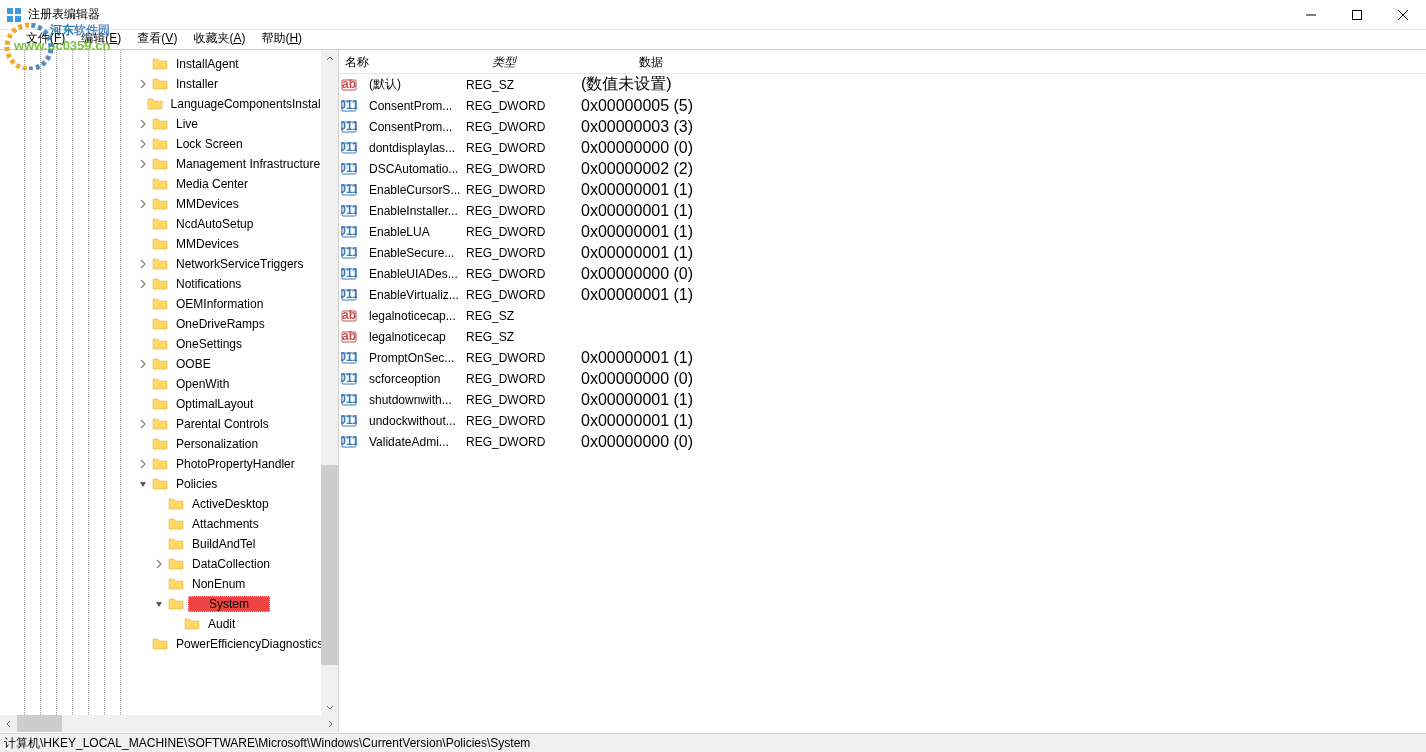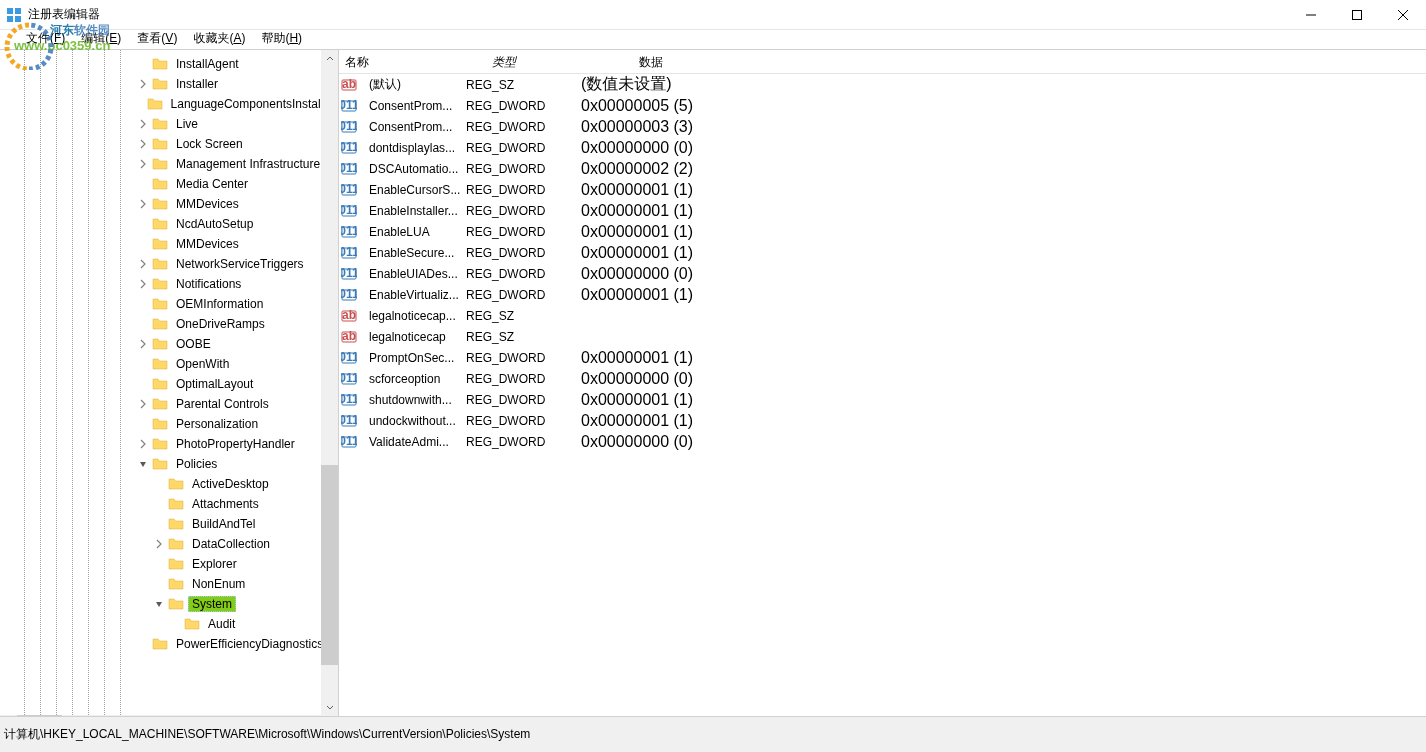--- a/index.html
+++ b/index.html
@@ -19,21 +19,21 @@
 .main { display: flex; height: 682px; position: relative; justify-content: center; }
 
 .tree-pane { width: 339px; height: 100%; overflow: hidden; position: relative; border-right: 1px solid #d0d0d0; }
 .tree-content { padding-top: 4px; position: relative; height: 665px; overflow: hidden; }
 .tree-row { display: flex; align-items: center; height: 20px; padding-left: 0; white-space: nowrap; cursor: pointer; }
 .expander { width: 14px; height: 14px; display: inline-flex; align-items: center; justify-content: center; margin-right: 2px; }
 .expander svg { width: 10px; height: 10px; }
 .folder-icon { width: 16px; height: 16px; margin-right: 4px; flex-shrink: 0; }
 .folder-icon svg { width: 16px; height: 16px; }
 .tree-label { font-size: 12px; padding: 1px 4px; }
-.tree-label.selected { background: #84cc16; border: 1px dotted #99d1ff; padding: 0 3px; }
+.tree-label.selected { background: #ef4444; border: 1px dotted #99d1ff; padding: 0 20px; }
 
 .tree-hscroll { position: absolute; bottom: 0; left: 0; right: 0; height: 17px; background: #f0f0f0; display: flex; align-items: center; }
 .tree-vscroll { position: absolute; right: 0; top: 0; bottom: 17px; width: 17px; background: #f0f0f0; }
 .scroll-btn { width: 17px; height: 17px; display: flex; align-items: center; justify-content: center; background: #f0f0f0; }
 .scroll-track { flex: 1; background: #f0f0f0; position: relative; height: 17px; }
 .scroll-thumb-h { position: absolute; height: 17px; background: #cdcdcd; left: 0; width: 45px; }
 .scroll-thumb-v { position: absolute; width: 17px; background: #cdcdcd; top: 415px; height: 200px; right: 0; }
 
 .values-pane { flex: 1; height: 100%; display: flex; flex-direction: column; }
 .values-header { display: flex; height: 24px; border-bottom: 1px solid #e5e5e5; gap: 32px; }
@@ -43,21 +43,21 @@
 .col-data { flex: 1; }
 
 .values-list { flex: 1; overflow: auto; }
 .value-row { display: flex; height: 21px; align-items: center; padding-left: 2px; }
 .value-icon { width: 24px; height: 16px; margin-right: 4px; flex-shrink: 0; }
 .value-icon svg { width: 16px; height: 16px; }
 .cell-name { width: 93px; overflow: hidden; text-overflow: ellipsis; white-space: nowrap; font-size: 12px; }
 .cell-type { width: 115px; font-size: 12px; padding-left: 4px; }
 .cell-data { flex: 1; font-size: 16px; padding-left: 4px; }
 
-.statusbar { position: absolute; bottom: 0; left: 0; right: 0; height: 36px; border-top: 1px solid #d0d0d0; display: flex; align-items: center; padding-left: 4px; font-size: 12px; background: #f0f0f0; }
+.statusbar { position: absolute; bottom: 0; left: 0; right: 0; height: 19px; border-top: 1px solid #d0d0d0; display: flex; align-items: center; padding-left: 4px; font-size: 12px; background: #f0f0f0; }
 
 .watermark { position: absolute; top: 12px; left: 2px; z-index: 999; opacity: 0.85; pointer-events: none; }
 .watermark-text1 { font-size: 24px; font-weight: bold; color: #3a7ab8; }
 .watermark-text1 .orange { color: #0369a1; }
 .watermark-url { font-size: 13px; color: #66b821; font-weight: bold; margin-top: -2px; margin-left: 12px; }
 .watermark-logo { position: absolute; top: 8px; left: 0; }
 
 .vline { position: absolute; width: 1px; background: repeating-linear-gradient(to bottom, #a0a0a0 0, #a0a0a0 1px, transparent 1px, transparent 2px); top: 0; bottom: 0; }
 </style>
 </head>
@@ -261,20 +261,28 @@
         <div class="tree-row">
           <span style="width:136px;display:inline-block"></span>
           <span class="expander"></span>
           <span class="folder-icon"><svg viewBox="0 0 16 16">
               <path d="M1 3 L6 3 L7 5 L15 5 L15 13 L1 13 Z" fill="#ffd868" stroke="#d9a93e" stroke-width="0.5"></path>
             </svg></span>
           <span class="tree-label">OneDriveRamps</span>
         </div>
         <div class="tree-row">
           <span style="width:136px;display:inline-block"></span>
+          <span class="expander"></span>
+          <span class="folder-icon"><svg viewBox="0 0 16 16">
+              <path d="M1 3 L6 3 L7 5 L15 5 L15 13 L1 13 Z" fill="#ffd868" stroke="#d9a93e" stroke-width="0.5"></path>
+            </svg></span>
+          <span class="tree-label">OneSettings</span>
+        </div>
+        <div class="tree-row">
+          <span style="width:136px;display:inline-block"></span>
           <span class="expander">
             <svg viewBox="0 0 10 10">
               <path d="M3 1 L7 5 L3 9" fill="none" stroke="#808080" stroke-width="1.2"></path>
             </svg>
           </span>
           <span class="folder-icon"><svg viewBox="0 0 16 16">
               <path d="M1 3 L6 3 L7 5 L15 5 L15 13 L1 13 Z" fill="#ffd868" stroke="#d9a93e" stroke-width="0.5"></path>
             </svg></span>
           <span class="tree-label">OOBE</span>
         </div>
@@ -366,28 +374,20 @@
           <span style="width:152px;display:inline-block"></span>
           <span class="expander">
             <svg viewBox="0 0 10 10">
               <path d="M3 1 L7 5 L3 9" fill="none" stroke="#808080" stroke-width="1.2"></path>
             </svg>
           </span>
           <span class="folder-icon"><svg viewBox="0 0 16 16">
               <path d="M1 3 L6 3 L7 5 L15 5 L15 13 L1 13 Z" fill="#ffd868" stroke="#d9a93e" stroke-width="0.5"></path>
             </svg></span>
           <span class="tree-label">DataCollection</span>
-        </div>
-        <div class="tree-row">
-          <span style="width:152px;display:inline-block"></span>
-          <span class="expander"></span>
-          <span class="folder-icon"><svg viewBox="0 0 16 16">
-              <path d="M1 3 L6 3 L7 5 L15 5 L15 13 L1 13 Z" fill="#ffd868" stroke="#d9a93e" stroke-width="0.5"></path>
-            </svg></span>
-          <span class="tree-label">Explorer</span>
         </div>
         <div class="tree-row">
           <span style="width:152px;display:inline-block"></span>
           <span class="expander"></span>
           <span class="folder-icon"><svg viewBox="0 0 16 16">
               <path d="M1 3 L6 3 L7 5 L15 5 L15 13 L1 13 Z" fill="#ffd868" stroke="#d9a93e" stroke-width="0.5"></path>
             </svg></span>
           <span class="tree-label">NonEnum</span>
         </div>
         <div class="tree-row">

